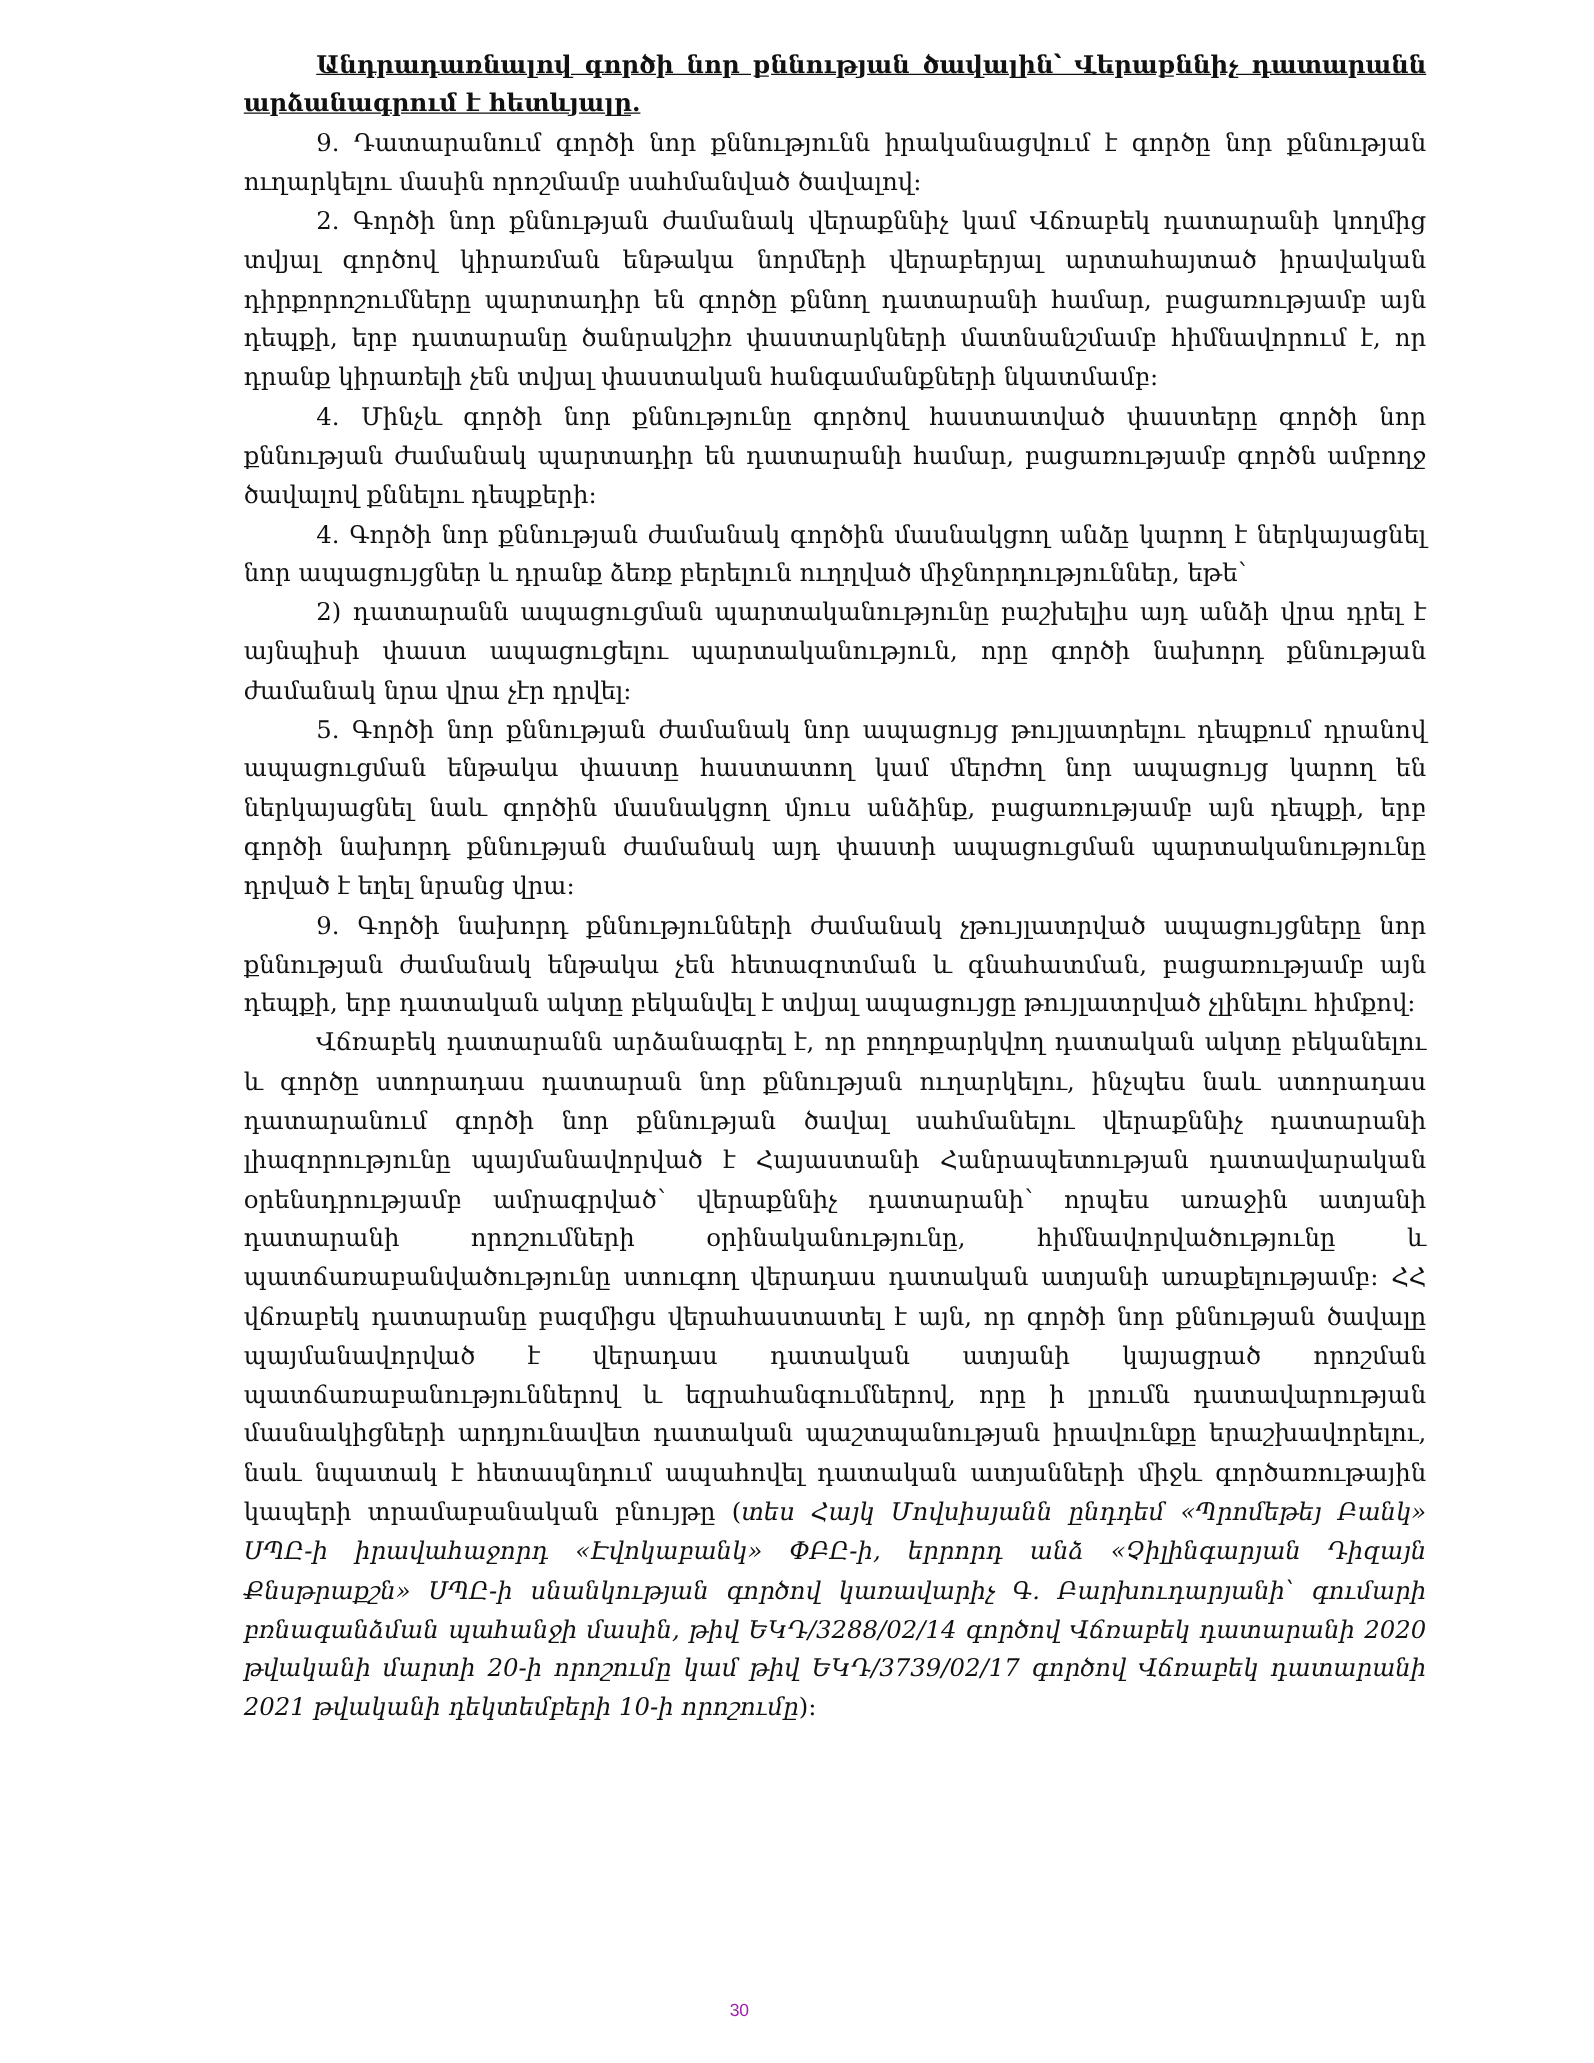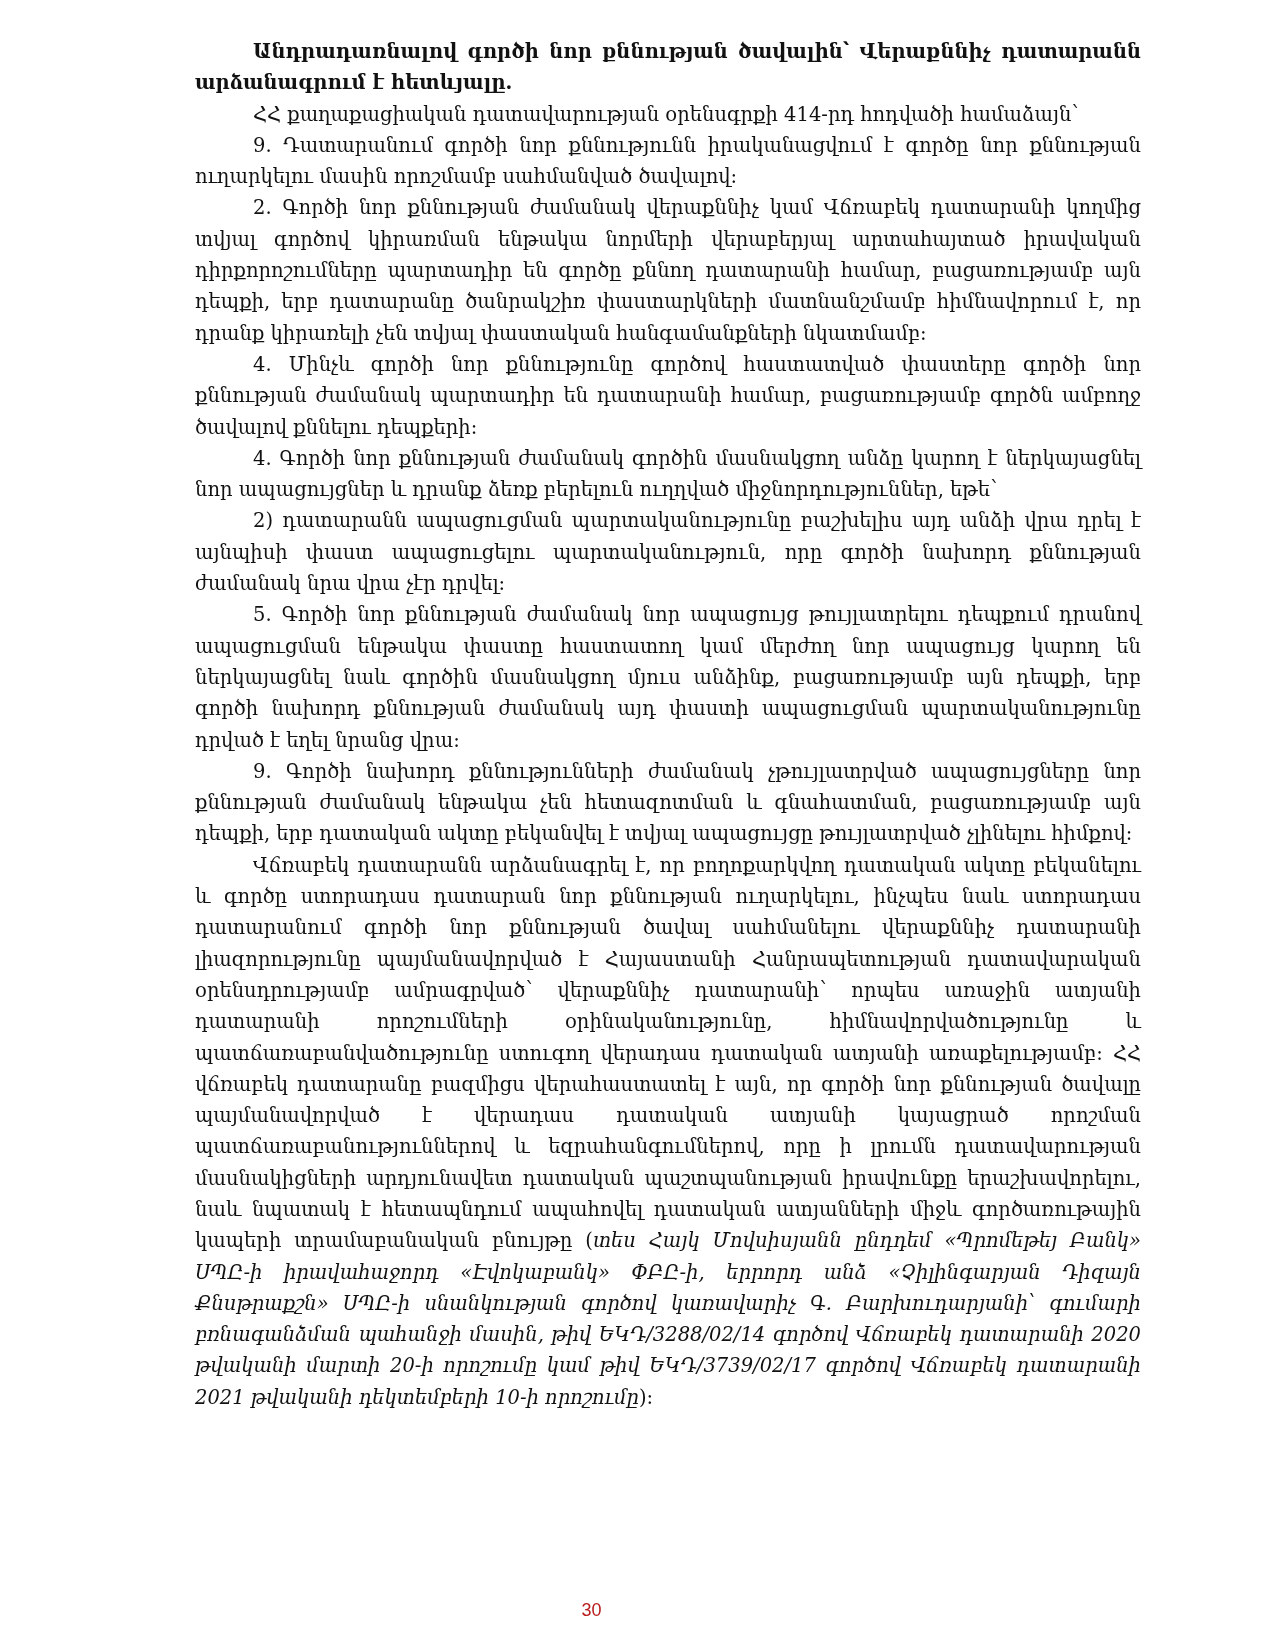--- a/index.html
+++ b/index.html
@@ -3,33 +3,32 @@
 <meta charset="utf-8">
 <style>
   html, body { margin: 0; padding: 0; background: #ffffff; }
   body { width: 1275px; height: 1650px; position: relative; overflow: hidden; }
   .page {
     position: absolute; left: 195px; top: 36px; width: 946px;
     font-family: "DejaVu Serif", serif; font-size: 19.5px; line-height: 31.3px;
     color: #111; text-align: justify;
   }
   .p { text-indent: 58px; margin: 0; }
-  .bold { font-weight: bold; }
+  .bold { font-weight: bold; text-decoration: underline; }
   .it { font-style: italic; }
   .pagenum {
     position: absolute; left: 0; width: 1183px; top: 1600px; text-align: center;
-    font-family: "Liberation Sans", sans-serif; font-size: 18px; color: #b91c1c;
+    font-family: "Liberation Sans", sans-serif; font-size: 14px; color: #a21caf;
   }
 </style>
 </head>
 <body>
 
 <div class="page">
   <p class="p bold">Անդրադառնալով գործի նոր քննության ծավալին՝ Վերաքննիչ դատարանն արձանագրում է հետևյալը.</p>
-  <p class="p">ՀՀ քաղաքացիական դատավարության օրենսգրքի 414-րդ հոդվածի համաձայն՝</p>
   <p class="p">9. Դատարանում գործի նոր քննությունն իրականացվում է գործը նոր քննության ուղարկելու մասին որոշմամբ սահմանված ծավալով:</p>
   <p class="p">2. Գործի նոր քննության ժամանակ վերաքննիչ կամ Վճռաբեկ դատարանի կողմից տվյալ գործով կիրառման ենթակա նորմերի վերաբերյալ արտահայտած իրավական դիրքորոշումները պարտադիր են գործը քննող դատարանի համար, բացառությամբ այն դեպքի, երբ դատարանը ծանրակշիռ փաստարկների մատնանշմամբ հիմնավորում է, որ դրանք կիրառելի չեն տվյալ փաստական հանգամանքների նկատմամբ:</p>
   <p class="p">4. Մինչև գործի նոր քննությունը գործով հաստատված փաստերը գործի նոր քննության ժամանակ պարտադիր են դատարանի համար, բացառությամբ գործն ամբողջ ծավալով քննելու դեպքերի:</p>
   <p class="p">4. Գործի նոր քննության ժամանակ գործին մասնակցող անձը կարող է ներկայացնել նոր ապացույցներ և դրանք ձեռք բերելուն ուղղված միջնորդություններ, եթե՝</p>
   <p class="p">2) դատարանն ապացուցման պարտականությունը բաշխելիս այդ անձի վրա դրել է այնպիսի փաստ ապացուցելու պարտականություն, որը գործի նախորդ քննության ժամանակ նրա վրա չէր դրվել:</p>
   <p class="p">5. Գործի նոր քննության ժամանակ նոր ապացույց թույլատրելու դեպքում դրանով ապացուցման ենթակա փաստը հաստատող կամ մերժող նոր ապացույց կարող են ներկայացնել նաև գործին մասնակցող մյուս անձինք, բացառությամբ այն դեպքի, երբ գործի նախորդ քննության ժամանակ այդ փաստի ապացուցման պարտականությունը դրված է եղել նրանց վրա:</p>
   <p class="p">9. Գործի նախորդ քննությունների ժամանակ չթույլատրված ապացույցները նոր քննության ժամանակ ենթակա չեն հետազոտման և գնահատման, բացառությամբ այն դեպքի, երբ դատական ակտը բեկանվել է տվյալ ապացույցը թույլատրված չլինելու հիմքով:</p>
   <p class="p"><span>Վճռաբեկ դատարանն արձանագրել է, որ բողոքարկվող դատական ակտը բեկանելու և գործը ստորադաս դատարան նոր քննության ուղարկելու, ինչպես նաև ստորադաս դատարանում գործի նոր քննության ծավալ սահմանելու վերաքննիչ դատարանի լիազորությունը պայմանավորված է Հայաստանի Հանրապետության դատավարական օրենսդրությամբ ամրագրված՝ վերաքննիչ դատարանի՝ որպես առաջին ատյանի դատարանի որոշումների օրինականությունը, հիմնավորվածությունը և պատճառաբանվածությունը ստուգող վերադաս դատական ատյանի առաքելությամբ: ՀՀ վճռաբեկ դատարանը բազմիցս վերահաստատել է այն, որ գործի նոր քննության ծավալը պայմանավորված է վերադաս դատական ատյանի կայացրած որոշման պատճառաբանություններով և եզրահանգումներով, որը ի լրումն դատավարության մասնակիցների արդյունավետ դատական պաշտպանության իրավունքը երաշխավորելու, նաև նպատակ է հետապնդում ապահովել դատական ատյանների միջև գործառութային կապերի տրամաբանական բնույթը (</span><span class="it">տես Հայկ Մովսիսյանն ընդդեմ «Պրոմեթեյ Բանկ» ՍՊԸ-ի իրավահաջորդ «Էվոկաբանկ» ՓԲԸ-ի, երրորդ անձ «Չիլինգարյան Դիզայն Քնսթրաքշն» ՍՊԸ-ի սնանկության գործով կառավարիչ Գ. Բարխուդարյանի՝ գումարի բռնագանձման պահանջի մասին, թիվ ԵԿԴ/3288/02/14 գործով Վճռաբեկ դատարանի 2020 թվականի մարտի 20-ի որոշումը կամ թիվ ԵԿԴ/3739/02/17 գործով Վճռաբեկ դատարանի 2021 թվականի դեկտեմբերի 10-ի որոշումը</span><span>):</span></p>
 </div>
 

